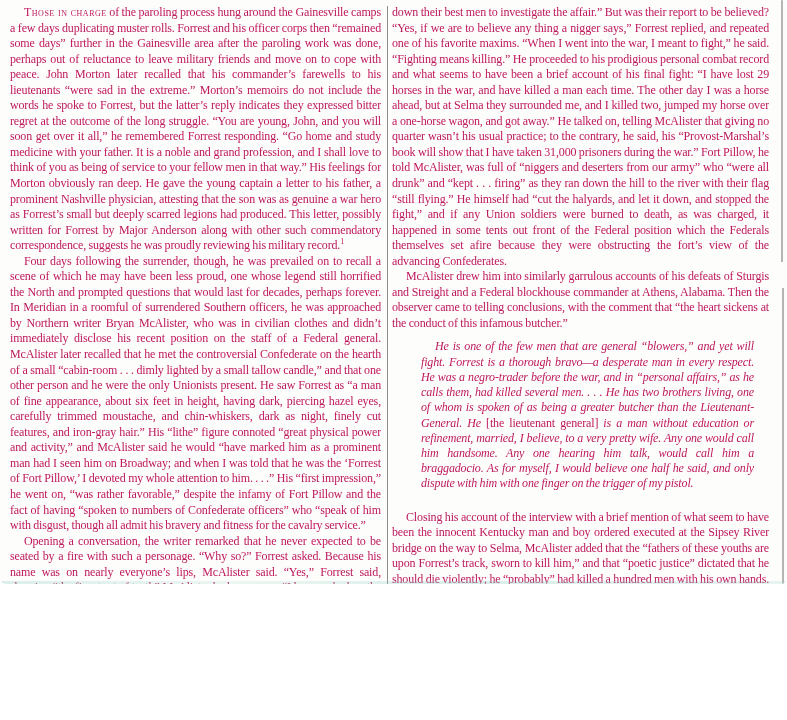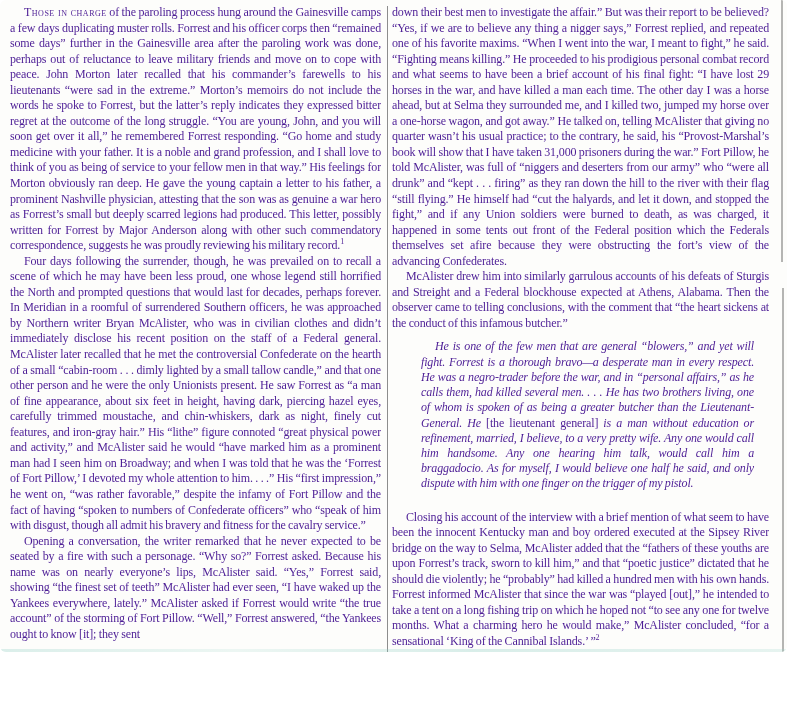--- a/index.html
+++ b/index.html
@@ -3,24 +3,24 @@
 <meta charset="utf-8">
 <style>
   html, body { margin: 0; padding: 0; }
   body {
     width: 787px; height: 720px;
     background: #ffffff;
     font-family: "Liberation Serif", serif;
   }
   .page {
     position: relative;
-    width: 787px; height: 652px;
+    width: 787px; height: 584px;
     background: #fdfdfb;
     overflow: hidden;
-    color: #4c1d95;
+    color: #be185d;
     border-radius: 6px;
   }
   .col {
     position: absolute;
     top: 5px;
     height: 713px;
     overflow: hidden;
     text-align: justify;
     font-size: 12px;
     line-height: 15.55px;
@@ -77,21 +77,21 @@
   <div class="col col-left">
     <p class="indent"><span class="smallcaps">Those in charge</span><span> of the paroling process hung around the Gainesville camps a few days duplicating muster rolls. Forrest and his officer corps then “remained some days” further in the Gainesville area after the paroling work was done, perhaps out of reluctance to leave military friends and move on to cope with peace. John Morton later recalled that his commander’s farewells to his lieutenants “were sad in the extreme.” Morton’s memoirs do not include the words he spoke to Forrest, but the latter’s reply indicates they expressed bitter regret at the outcome of the long struggle. “You are young, John, and you will soon get over it all,” he remembered Forrest responding. “Go home and study medicine with your father. It is a noble and grand profession, and I shall love to think of you as being of service to your fellow men in that way.” His feelings for Morton obviously ran deep. He gave the young captain a letter to his father, a prominent Nashville physician, attesting that the son was as genuine a war hero as Forrest’s small but deeply scarred legions had produced. This letter, possibly written for Forrest by Major Anderson along with other such commendatory correspondence, suggests he was proudly reviewing his military record.</span><sup class="fn">1</sup></p>
     <p class="indent">Four days following the surrender, though, he was prevailed on to recall a scene of which he may have been less proud, one whose legend still horrified the North and prompted questions that would last for decades, perhaps forever. In Meridian in a roomful of surrendered Southern officers, he was approached by Northern writer Bryan McAlister, who was in civilian clothes and didn’t immediately disclose his recent position on the staff of a Federal general. McAlister later recalled that he met the controversial Confederate on the hearth of a small “cabin-room . . . dimly lighted by a small tallow candle,” and that one other person and he were the only Unionists present. He saw Forrest as “a man of fine appearance, about six feet in height, having dark, piercing hazel eyes, carefully trimmed moustache, and chin-whiskers, dark as night, finely cut features, and iron-gray hair.” His “lithe” figure connoted “great physical power and activity,” and McAlister said he would “have marked him as a prominent man had I seen him on Broadway; and when I was told that he was the ‘Forrest of Fort Pillow,’ I devoted my whole attention to him. . . .” His “first impression,” he went on, “was rather favorable,” despite the infamy of Fort Pillow and the fact of having “spoken to numbers of Confederate officers” who “speak of him with disgust, though all admit his bravery and fitness for the cavalry service.”</p>
     <p class="indent">Opening a conversation, the writer remarked that he never expected to be seated by a fire with such a personage. “Why so?” Forrest asked. Because his name was on nearly everyone’s lips, McAlister said. “Yes,” Forrest said, showing “the finest set of teeth” McAlister had ever seen, “I have waked up the Yankees everywhere, lately.” McAlister asked if Forrest would write “the true account” of the storming of Fort Pillow. “Well,” Forrest answered, “the Yankees ought to know [it]; they sent</p>
   </div>
 
   <div class="divider"></div>
 
   <div class="col col-right">
     <p>down their best men to investigate the affair.” But was their report to be believed? “Yes, if we are to believe any thing a nigger says,” Forrest replied, and repeated one of his favorite maxims. “When I went into the war, I meant to fight,” he said. “Fighting means killing.” He proceeded to his prodigious personal combat record and what seems to have been a brief account of his final fight: “I have lost 29 horses in the war, and have killed a man each time. The other day I was a horse ahead, but at Selma they surrounded me, and I killed two, jumped my horse over a one-horse wagon, and got away.” He talked on, telling McAlister that giving no quarter wasn’t his usual practice; to the contrary, he said, his “Provost-Marshal’s book will show that I have taken 31,000 prisoners during the war.” Fort Pillow, he told McAlister, was full of “niggers and deserters from our army” who “were all drunk” and “kept . . . firing” as they ran down the hill to the river with their flag “still flying.” He himself had “cut the halyards, and let it down, and stopped the fight,” and if any Union soldiers were burned to death, as was charged, it happened in some tents out front of the Federal position which the Federals themselves set afire because they were obstructing the fort’s view of the advancing Confederates.</p>
-    <p class="indent">McAlister drew him into similarly garrulous accounts of his defeats of Sturgis and Streight and a Federal blockhouse expected at Athens, Alabama. Then the observer came to telling conclusions, with the comment that “the heart sickens at the conduct of this infamous butcher.”</p>
+    <p class="indent">McAlister drew him into similarly garrulous accounts of his defeats of Sturgis and Streight and a Federal blockhouse commander at Athens, Alabama. Then the observer came to telling conclusions, with the comment that “the heart sickens at the conduct of this infamous butcher.”</p>
     <blockquote><span>He is one of the few men that are general “blowers,” and yet will fight. Forrest is a thorough bravo—a desperate man in every respect. He was a negro-trader before the war, and in “personal affairs,” as he calls them, had killed several men. . . . He has two brothers living, one of whom is spoken of as being a greater butcher than the Lieutenant-General. He </span><span class="roman">[the lieutenant general]</span><span> is a man without education or refinement, married, I believe, to a very pretty wife. Any one would call him handsome. Any one hearing him talk, would call him a braggadocio. As for myself, I would believe one half he said, and only dispute with him with one finger on the trigger of my pistol.</span></blockquote>
     <p class="indent"><span>Closing his account of the interview with a brief mention of what seem to have been the innocent Kentucky man and boy ordered executed at the Sipsey River bridge on the way to Selma, McAlister added that the “fathers of these youths are upon Forrest’s track, sworn to kill him,” and that “poetic justice” dictated that he should die violently; he “probably” had killed a hundred men with his own hands. Forrest informed McAlister that since the war was “played [out],” he intended to take a tent on a long fishing trip on which he hoped not “to see any one for twelve months. What a charming hero he would make,” McAlister concluded, “for a sensational ‘King of the Cannibal Islands.’ ”</span><sup class="fn">2</sup></p>
   </div>
 
   <div class="edge-line edge-top"></div>
   <div class="edge-line edge-bottom"></div>
   <div class="bottom-artifact"></div>
 
 </div>
 

